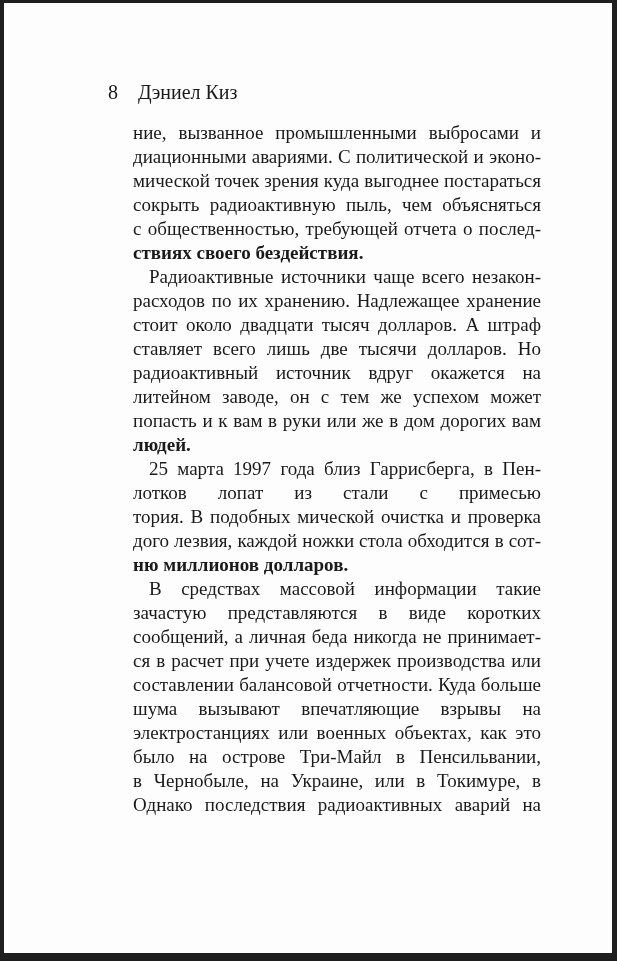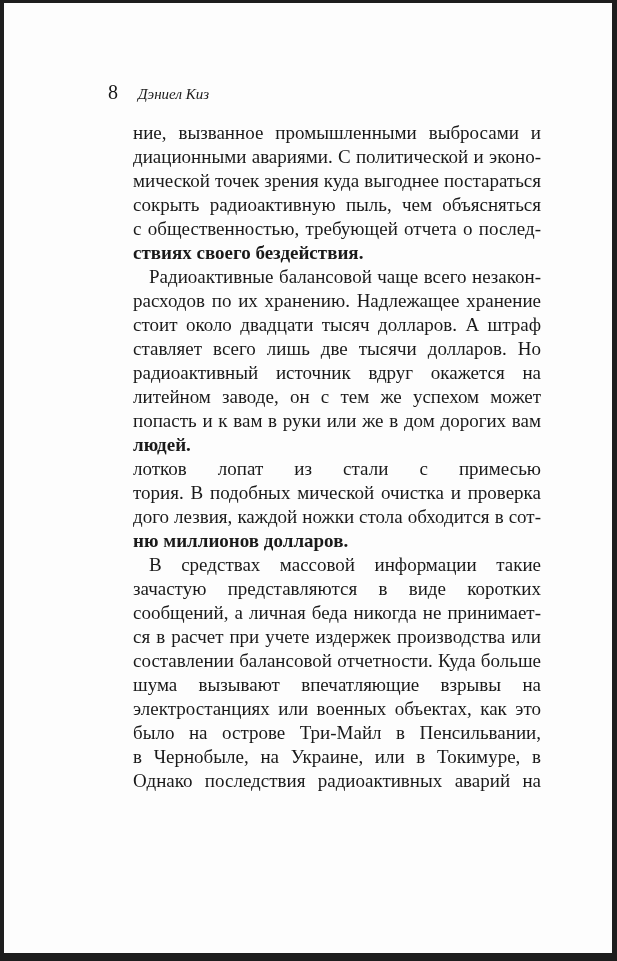--- a/index.html
+++ b/index.html
@@ -31,22 +31,21 @@
     align-items: baseline;
     gap: 20px;
     line-height: 24px;
     white-space: nowrap;
   }
   .page-number {
     font-size: 20px;
     font-style: normal;
   }
   .running-author {
-    font-size: 15px;
-    font-style: italic;
+    font-size: 20px;
   }
   .text-block {
     position: absolute;
     left: 97px;
     top: 118px;
     width: 440px;
     font-size: 19px;
   }
   .line {
     height: 24px;
@@ -72,28 +71,29 @@
     <span class="page-number">8</span>
     <span class="running-author">Дэниел Киз</span>
   </div>
   <div class="text-block">
       <div class="line">ние, вызванное промышленными выбросами и ра-</div>
       <div class="line">диационными авариями. С политической и эконо-</div>
       <div class="line">мической точек зрения куда выгоднее постараться</div>
       <div class="line">сокрыть радиоактивную пыль, чем объясняться</div>
       <div class="line">с общественностью, требующей отчета о послед-</div>
       <div class="line para-end">ствиях своего бездействия.</div>
-      <div class="line indent">Радиоактивные балансовой чаще всего незакон-</div>
+      <div class="line indent">Радиоактивные источники чаще всего незакон-</div>
       <div class="line">расходов по их хранению. Надлежащее хранение</div>
       <div class="line">стоит около двадцати тысяч долларов. А штраф со-</div>
       <div class="line">ставляет всего лишь две тысячи долларов. Но если</div>
       <div class="line">радиоактивный источник вдруг окажется на стале-</div>
       <div class="line">литейном заводе, он с тем же успехом может потом</div>
       <div class="line">попасть и к вам в руки или же в дом дорогих вам</div>
       <div class="line para-end">людей.</div>
+      <div class="line indent">25 марта 1997 года близ Гаррисберга, в Пен-</div>
       <div class="line">лотков лопат из стали с примесью радиоактивного</div>
       <div class="line">тория. В подобных мической очистка и проверка каж-</div>
       <div class="line">дого лезвия, каждой ножки стола обходится в сот-</div>
       <div class="line para-end">ню миллионов долларов.</div>
       <div class="line indent">В средствах массовой информации такие аварии</div>
       <div class="line">зачастую представляются в виде коротких газетных</div>
       <div class="line">сообщений, а личная беда никогда не принимает-</div>
       <div class="line">ся в расчет при учете издержек производства или</div>
       <div class="line">составлении балансовой отчетности. Куда больше</div>
       <div class="line">шума вызывают впечатляющие взрывы на атомных</div>

